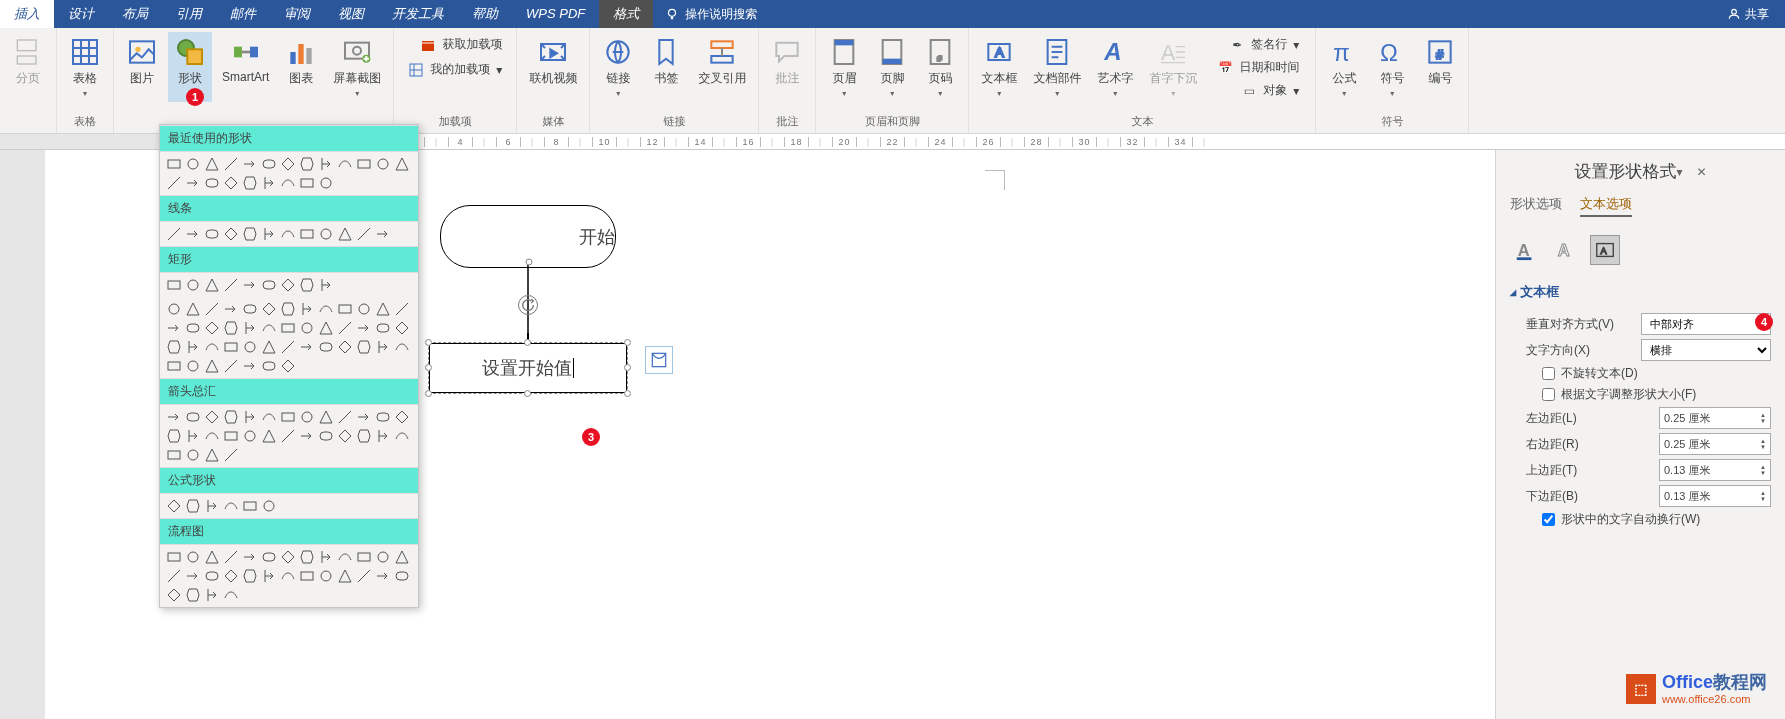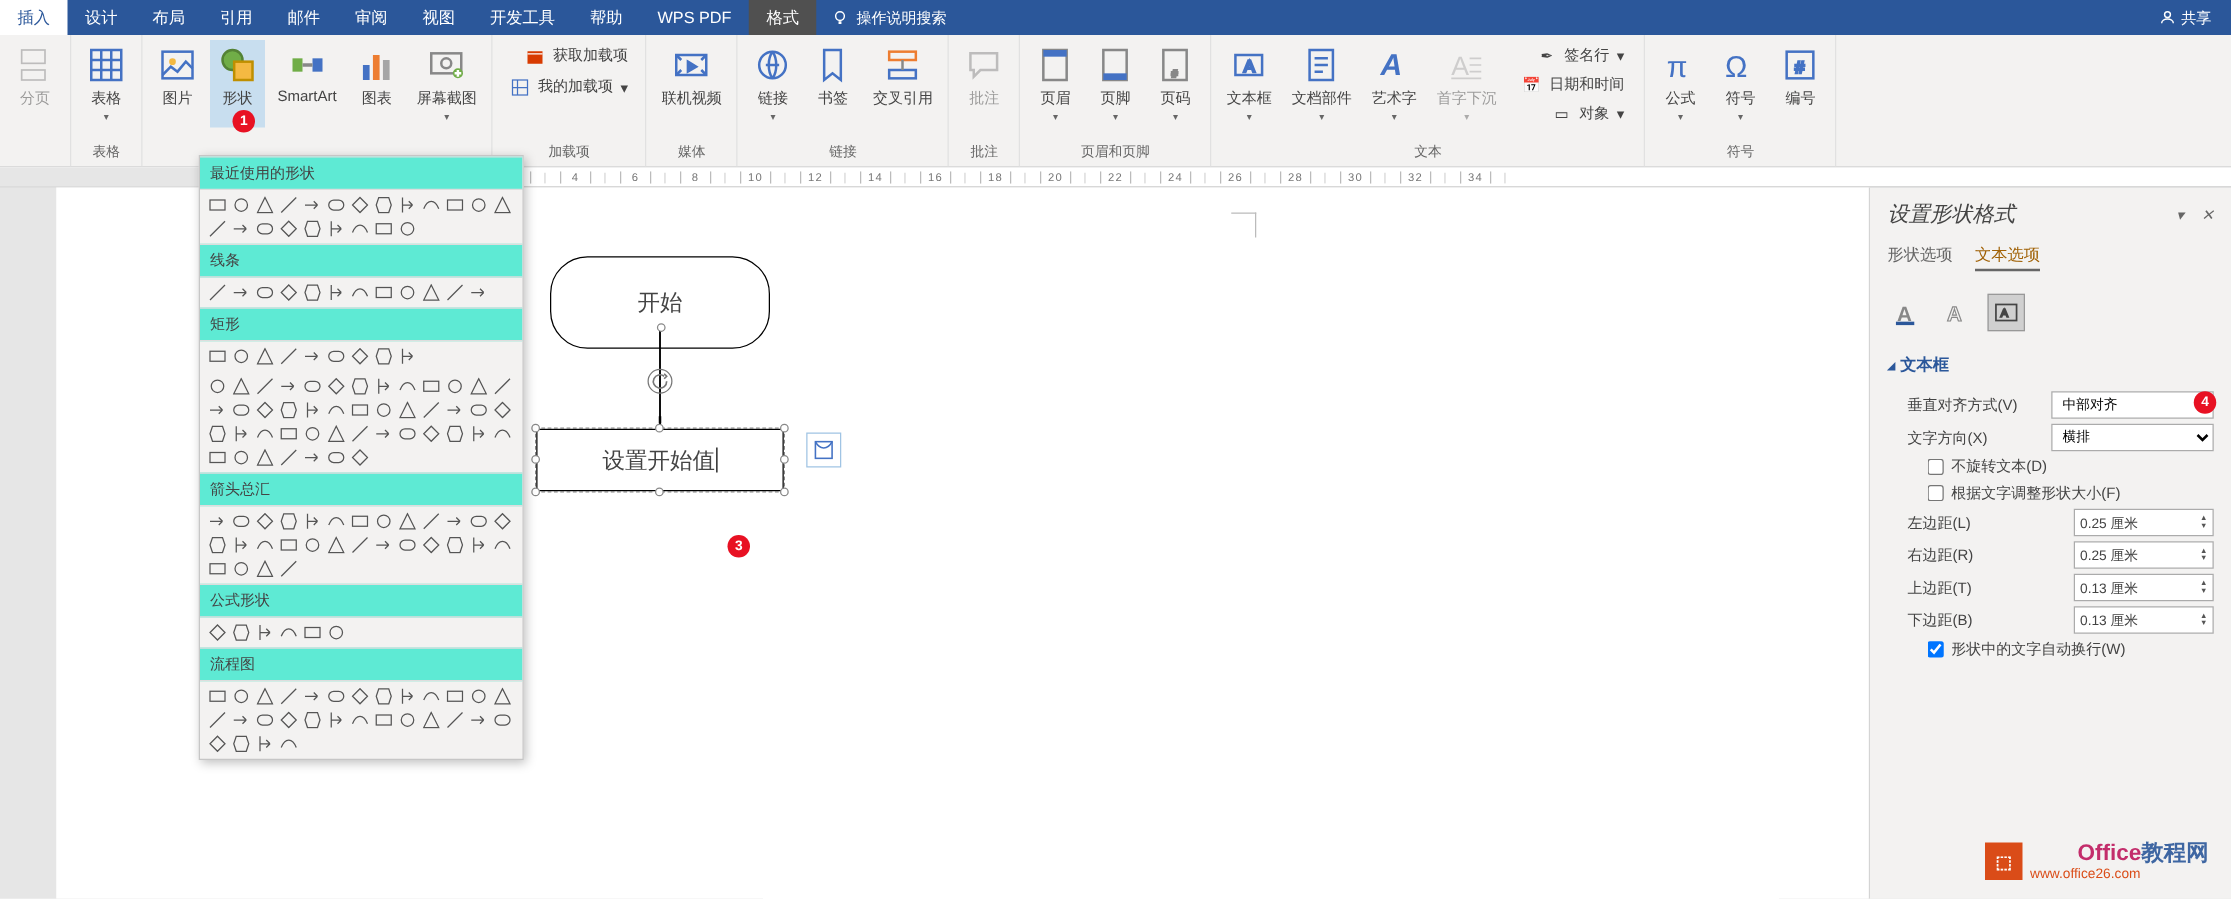--- a/index.html
+++ b/index.html
@@ -1,20 +1,20 @@
 <!DOCTYPE html>
 <html><head>
 <meta charset="utf-8">
 <style>
   * { margin: 0; padding: 0; box-sizing: border-box; font-family: "Microsoft YaHei", Arial, sans-serif; }
   body { background: #e6e6e6; font-size: 12px; color: #444; overflow: hidden; }
   
   
   .tab-bar { background: #2b579a; height: 28px; display: flex; align-items: stretch; color: #fff; }
-  .tab-bar .tab { padding: 0 14px; line-height: 28px; cursor: pointer; font-size: 13px; }
+  .tab-bar .tab { padding: 0 14px; line-height: 28px; cursor: pointer; font-size: 13px; font-style: italic; }
   .tab-bar .tab.active { background: #fff; color: #2b579a; }
   .tab-bar .tab.highlight { background: #505050; color: #fff; }
   .tab-bar .search-area { display: flex; align-items: center; gap: 6px; padding: 0 12px; color: #fff; }
   .tab-bar .search-area svg { width: 14px; height: 14px; }
   .tab-bar .spacer { flex: 1; }
   .tab-bar .share { display: flex; align-items: center; gap: 4px; padding: 0 16px; }
   
   
   .ribbon { background: #f3f2f1; height: 106px; border-bottom: 1px solid #d4d4d4; display: flex; }
   .ribbon-group { display: flex; flex-direction: column; align-items: stretch; border-right: 1px solid #e1e1e1; padding: 4px 6px 2px; }
@@ -54,21 +54,21 @@
   .canvas-area { flex: 1; background: #fff; position: relative; margin-left: 45px; margin-top: 0; overflow: hidden; }
   .flowchart-shape { position: absolute; border: 1.5px solid #000; background: #fff; display: flex; align-items: center; justify-content: center; font-size: 18px; font-family: "SimSun", serif; }
   .shape-terminal { border-radius: 30px; }
   .selection-box { position: absolute; border: 1px dashed #888; }
   .selection-handle { position: absolute; width: 7px; height: 7px; background: #fff; border: 1px solid #888; border-radius: 50%; }
   .rotation-handle { position: absolute; width: 20px; height: 20px; border: 1.5px solid #777; border-radius: 50%; display: flex; align-items: center; justify-content: center; }
   .text-options-float { position: absolute; width: 28px; height: 28px; border: 1px solid #a0c4e4; background: #fff; display: flex; align-items: center; justify-content: center; }
   
   
   .right-panel { width: 290px; background: #f3f2f1; border-left: 1px solid #d4d4d4; padding: 10px 14px; display: flex; flex-direction: column; gap: 8px; }
-  .right-panel .panel-title { font-size: 17px; color: #444; display: flex; align-items: center; justify-content: space-between; font-style: italic; }
+  .right-panel .panel-title { font-size: 17px; color: #444; display: flex; align-items: center; justify-content: center; }
   .right-panel .close-btns { display: flex; gap: 14px; color: #666; font-size: 12px; }
   .panel-tabs { display: flex; gap: 18px; margin-top: 4px; }
   .panel-tab { font-size: 13px; color: #666; cursor: pointer; padding-bottom: 2px; }
   .panel-tab.active { color: #a16207; border-bottom: 2px solid #666; font-weight: 500; }
   .panel-icons { display: flex; gap: 10px; margin: 10px 0; }
   .panel-icon-btn { width: 30px; height: 30px; display: flex; align-items: center; justify-content: center; cursor: pointer; }
   .panel-icon-btn.active { background: #d0d0d0; border: 1px solid #999; }
   .section-header { color: #2b579a; font-size: 13px; display: flex; align-items: center; gap: 4px; cursor: pointer; font-weight: bold; }
   .section-header::before { content: "◢"; font-size: 8px; transform: rotate(0deg); }
   .form-row { display: flex; align-items: center; justify-content: space-between; margin: 4px 0; font-size: 12px; }
@@ -78,21 +78,21 @@
   .form-row .spinner .spin-btns { display: flex; flex-direction: column; font-size: 6px; color: #555; line-height: 6px; }
   .check-row { display: flex; align-items: center; gap: 6px; margin: 4px 0 4px 16px; font-size: 12px; }
   .check-row input[type=checkbox] { width: 13px; height: 13px; }
   .indent-block { padding-left: 16px; }
   
   
   .watermark { position: absolute; right: 18px; bottom: 14px; display: flex; align-items: center; gap: 6px; opacity: 0.9; }
   .watermark .logo-icon { width: 30px; height: 30px; background: #d83b01; display: flex; align-items: center; justify-content: center; color: #fff; font-weight: bold; font-size: 14px; }
   .watermark .logo-text { display: flex; flex-direction: column; line-height: 1.1; }
   .watermark .logo-text .line1 { font-size: 18px; font-weight: bold; }
-  .watermark .logo-text .line1 .orange { color: #be185d; margin-left: 38px; }
+  .watermark .logo-text .line1 .orange { color: #1d4ed8; }
   .watermark .logo-text .line1 .blue { color: #2b579a; margin-top: 39px; }
   .watermark .logo-text .line2 { font-size: 11px; color: #d83b01; }
 </style>
 </head>
 <body>
 
 <div class="tab-bar">
   <div class="tab active">插入</div>
   <div class="tab">设计</div>
   <div class="tab">布局</div>
@@ -483,21 +483,21 @@
       <span style="color: rgb(204, 204, 204);">|</span>
       <span>34</span>
       <span style="color: rgb(204, 204, 204);">|</span>
     </div>
 </div>
 
 <div class="main-area">
 
   <div class="canvas-area">
 
-    <div class="flowchart-shape shape-terminal" style="left:395px; top:55px; width:176px; height:74px;">
+    <div class="flowchart-shape shape-terminal" style="left:395px; top:55px; width:176px; height:63px;justify-content:flex-end;">
       <span>开始</span>
     </div>
 
     <svg style="position:absolute; left:482px; top:113px; width:2px; height:80px;">
       <line x1="1" y1="0" x2="1" y2="76" stroke="#000" stroke-width="1.5"></line>
       <polygon points="1,80 -3,72 5,72" fill="#000" transform="translate(0,-2)"></polygon>
     </svg>
     <svg style="position:absolute; left:480px; top:108px;" width="8" height="8">
         <circle cx="4" cy="4" r="3" fill="#fff" stroke="#888"></circle>
       </svg>

